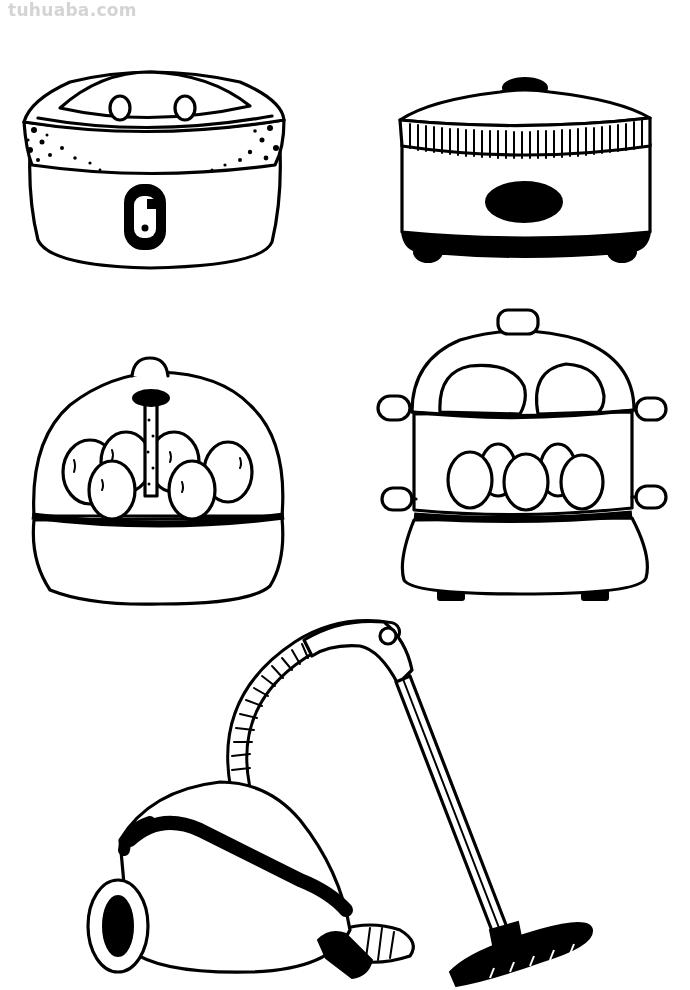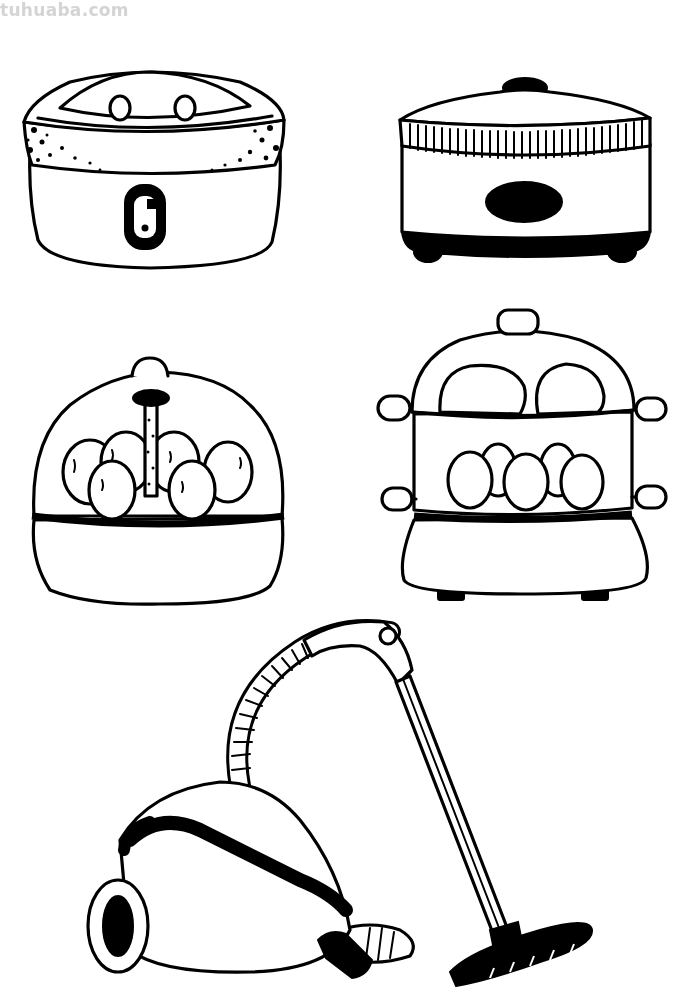--- a/index.html
+++ b/index.html
@@ -1,17 +1,17 @@
 <!DOCTYPE html>
 <html><head>
   <meta charset="utf-8">
   <style>
     html, body { margin: 0; padding: 0; background: #ffffff; }
     body { width: 690px; height: 990px; position: relative; overflow: hidden; font-family: "DejaVu Sans", sans-serif; }
-    .watermark { position: absolute; left: 0; top: 0px; font-size: 17px; font-weight: bold; color: #d4d4d4; letter-spacing: 0.3px; }
+    .watermark { position: absolute; left: 8px; top: 0px; font-size: 17px; font-weight: bold; color: #d4d4d4; letter-spacing: 0.3px; }
     svg.canvas { position: absolute; left: 0; top: 0; }
     .ln { fill: #ffffff; stroke: #000; stroke-width: 3.2; stroke-linejoin: round; stroke-linecap: round; }
     .ln-nf { fill: none; stroke: #000; stroke-width: 3.2; stroke-linejoin: round; stroke-linecap: round; }
     .thin { fill: none; stroke: #000; stroke-width: 2; stroke-linecap: round; }
     .blk { fill: #000; stroke: #000; stroke-width: 2; }
   </style>
 </head>
 <body>
 
 <div class="watermark">tuhuaba.com</div>

